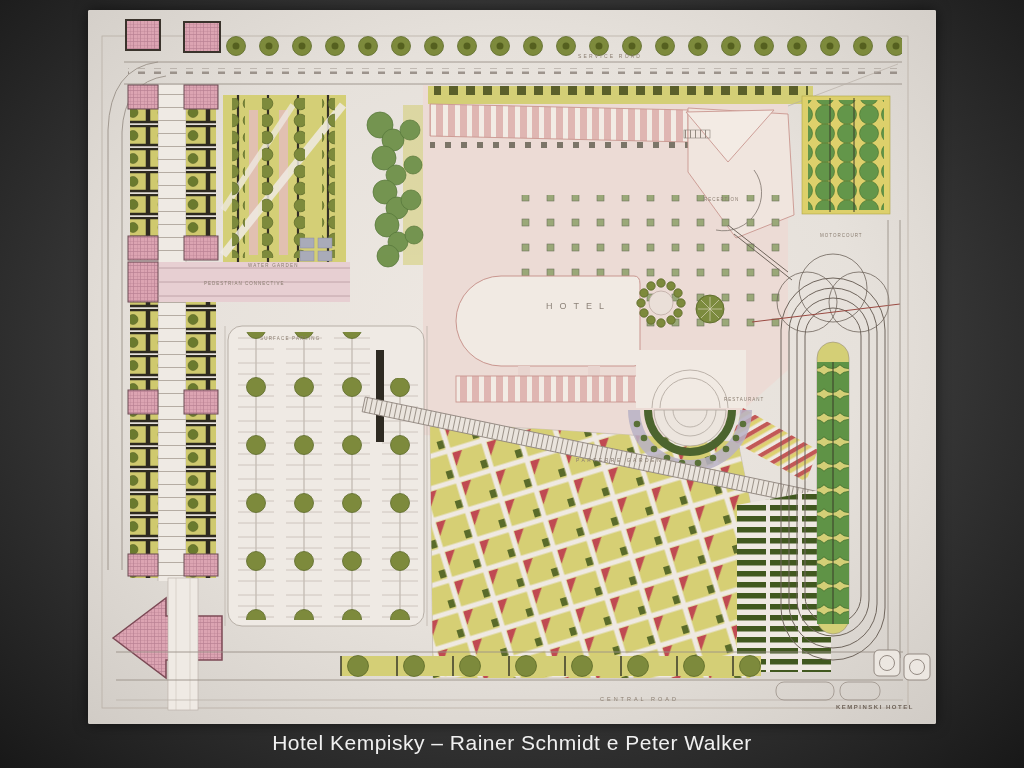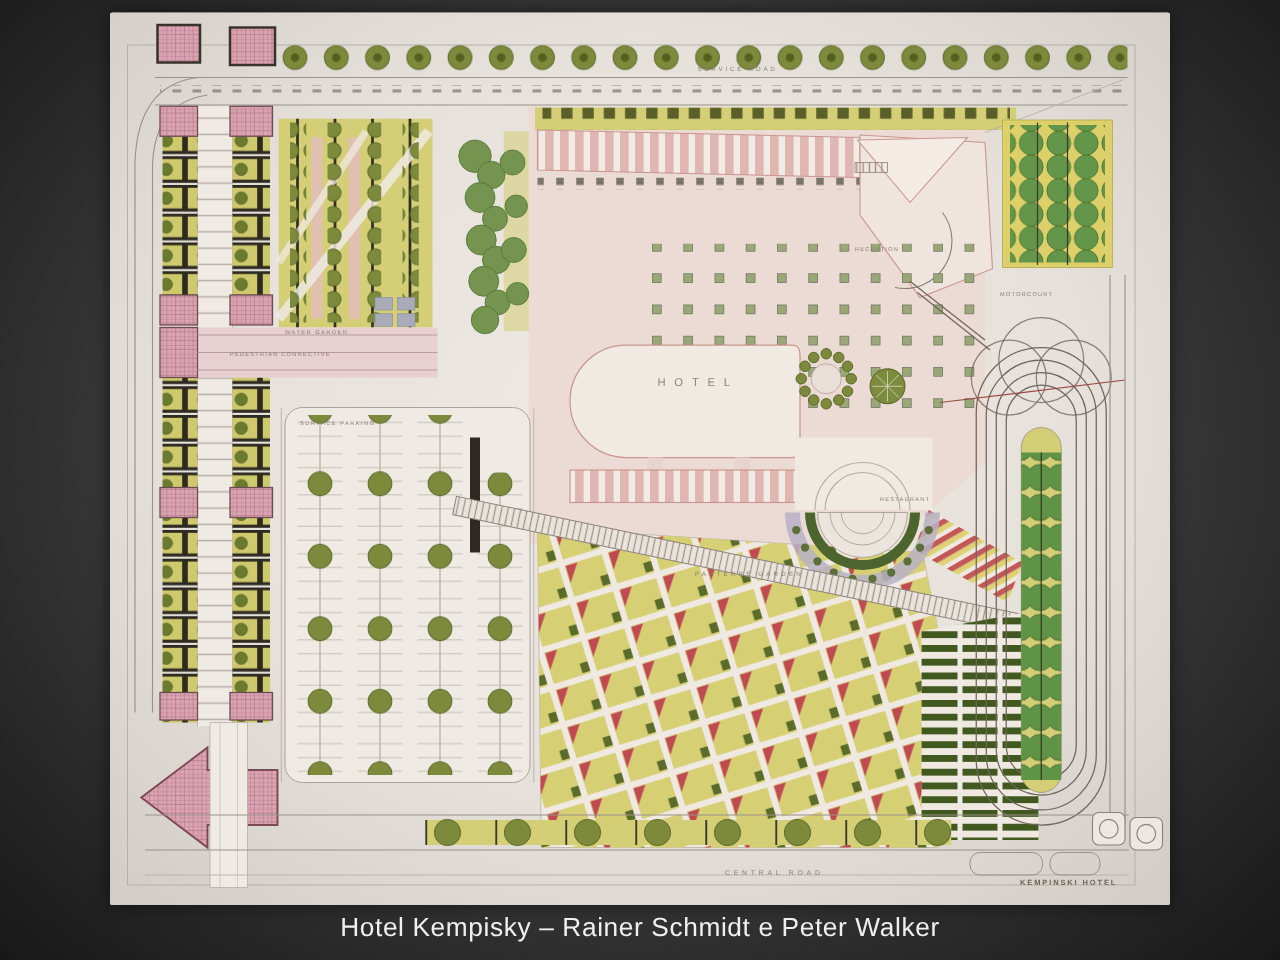--- a/index.html
+++ b/index.html
@@ -15,21 +15,21 @@
   }
   .photo{
     position:absolute;left:88px;top:10px;width:848px;height:714px;
     border-radius:2px;overflow:hidden;
     background:var(--paper);
     box-shadow:0 0 14px rgba(0,0,0,.55);
   }
   .photo svg{display:block;}
   .lbl{
     position:absolute;white-space:nowrap;color:var(--label-ink);
-    font-family:"Liberation Sans", sans-serif;line-height:1;
+    font-family:"Liberation Sans", sans-serif;line-height:1;margin-left:20px;
   }
   .caption{
     position:absolute;left:0;top:731px;width:1024px;text-align:center;
     color:var(--caption-color);font-size:21px;letter-spacing:.5px;
   }
   
   .lawn{fill:var(--lawn-yellow);}
   .oliveT{fill:var(--tree-olive);stroke:#5c6a28;stroke-width:.8;}
   .greenT{fill:var(--tree-green);stroke:#47742e;stroke-width:.7;}
   .roadline{stroke:#9a9188;stroke-width:.9;fill:none;}

